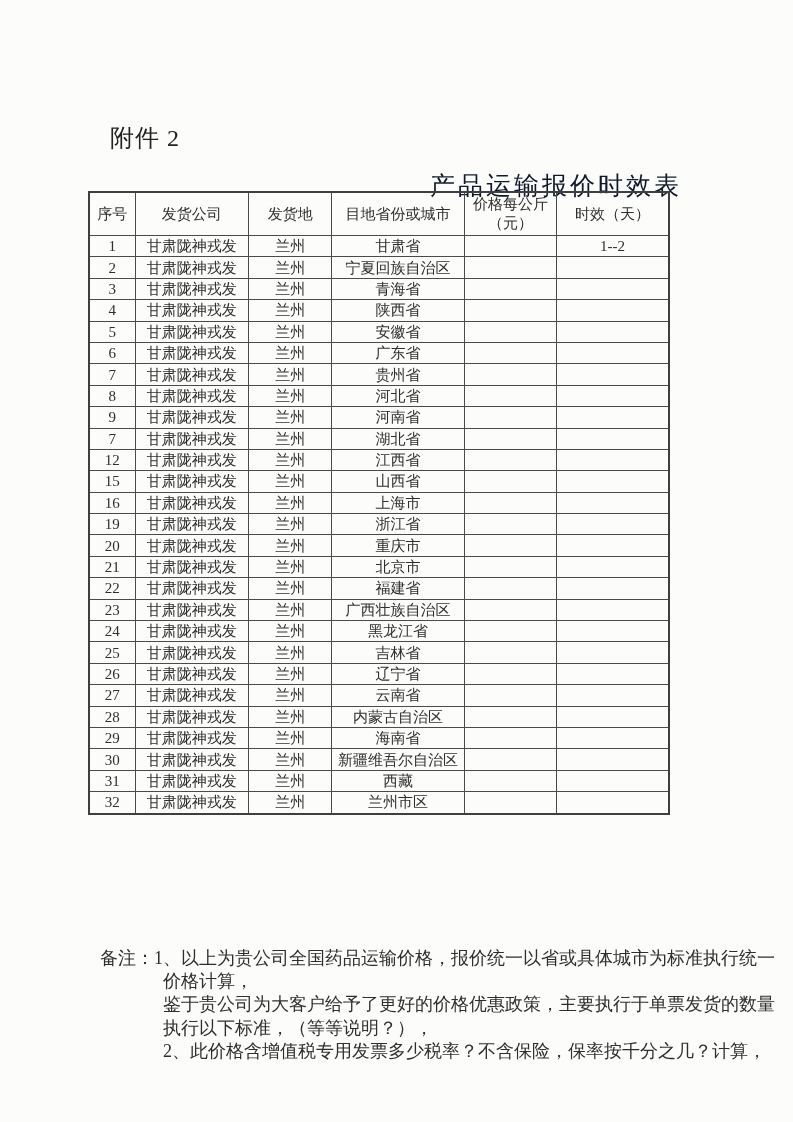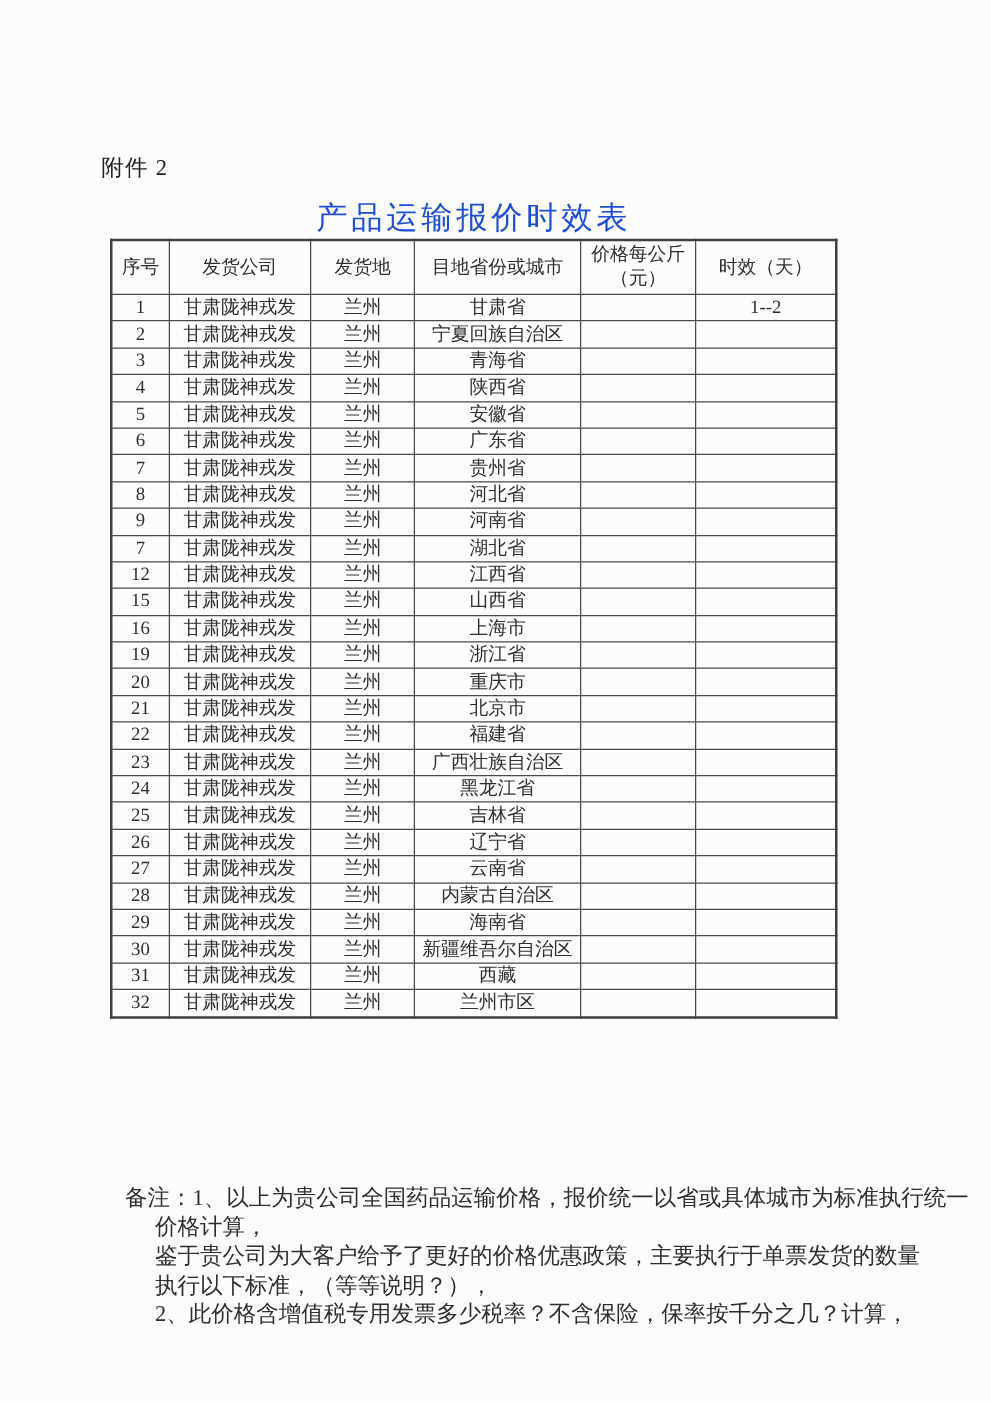--- a/index.html
+++ b/index.html
@@ -5,27 +5,27 @@
   html, body { margin:0; padding:0; background:#ffffff; }
   .page {
     position:relative;
     width:793px; height:1122px;
     background:#fcfcfb;
     font-family:"Liberation Serif","DejaVu Serif",serif;
     color:#2b2b2b;
     overflow:hidden;
   }
   .attachment {
-    position:absolute; left:81px; top:122px;
-    font-size:18px; letter-spacing:1px; color:#222;
+    position:absolute; left:110px; top:122px;
+    font-size:24px; letter-spacing:1px; color:#222;
   }
   .title {
-    position:absolute; left:88px; top:157px; width:582px; margin:0;
-    text-align:center; font-size:25px; font-weight:normal;
-    letter-spacing:3px; color:#1d4ed8;
+    position:absolute; left:88px; top:157px; width:582px; margin:12px;
+    text-align:right; font-size:25px; font-weight:normal;
+    letter-spacing:3px; color:#0f172a;
   }
   .quote-table {
     position:absolute; left:88px; top:191px; width:582px;
     border-collapse:collapse; table-layout:fixed;
     font-size:15px; color:#2e2e2e;
     border:2px solid #3f3f3f;
   }
   .quote-table th, .quote-table td {
     border:1px solid #4a4a4a;
     text-align:center; vertical-align:middle;
@@ -48,21 +48,21 @@
   .quote-table tbody td:last-child::after {
     content:""; position:absolute; right:-9px; bottom:-1px;
     width:7px; height:1px; background:#8a8a8a;
   }
   .notes {
     position:absolute; left:100px; top:947px; width:600px;
     font-size:18px; line-height:23.2px; color:#2e2e2e;
   }
   .note-first { white-space:nowrap; }
   .note-label { display:inline-block; min-width:45px; }
-  .note-cont { margin-left:24px; white-space:nowrap; }
+  .note-cont { margin-left:63px; white-space:nowrap; }
 </style>
 </head>
 <body>
 
 <div class="page">
 
   <div class="attachment">附件 2</div>
 
   <h1 class="title">产品运输报价时效表</h1>
 

